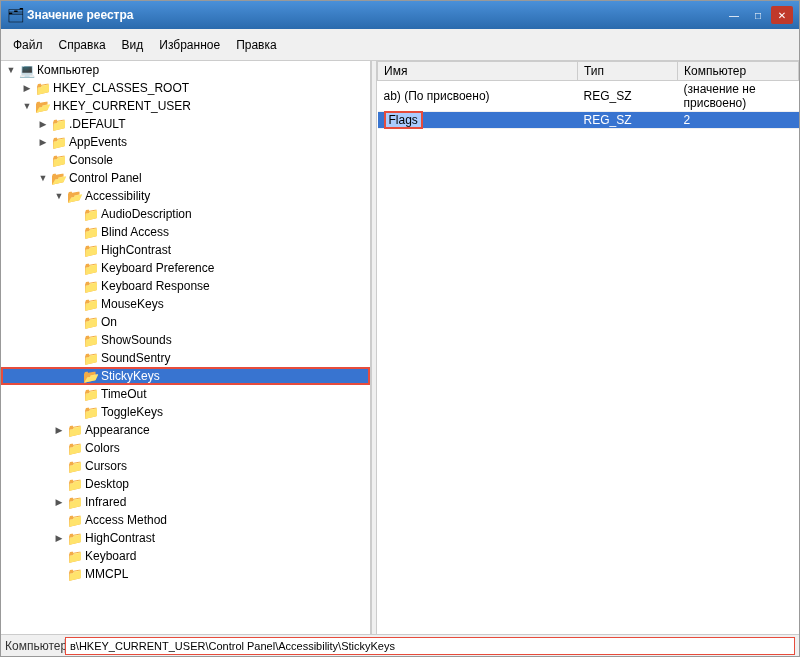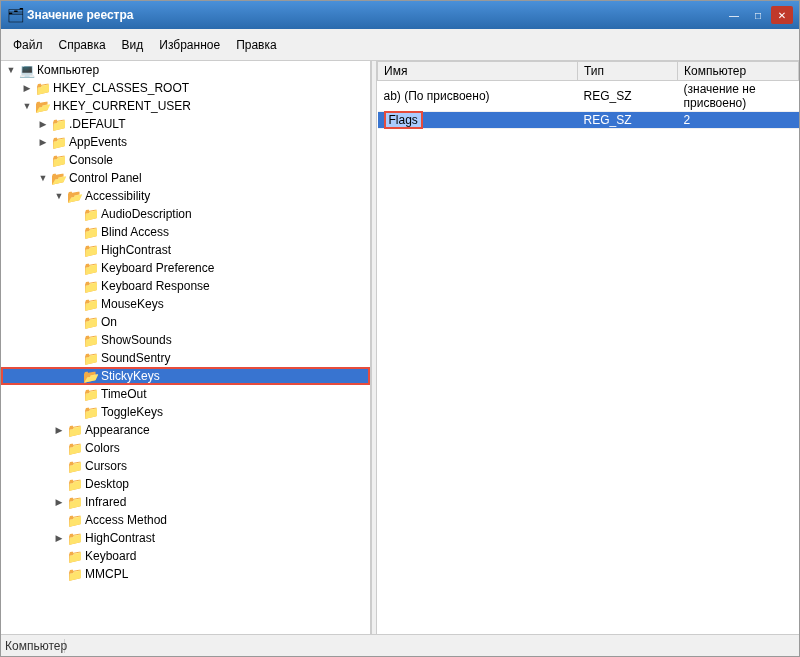--- a/index.html
+++ b/index.html
@@ -425,14 +425,17 @@
             <td style="color:white;">2</td>
           </tr>
         </tbody>
       </table>
 
     </div>
   </div>
 
   <div class="status-bar">
     <span class="status-left">Компьютер</span>
+    <div class="status-path">
+      <span>в\HKEY_CURRENT_USER\Control Panel\Accessibility\StickyKeys</span>
+    </div>
   </div>
 </div>
 
 </body></html>

